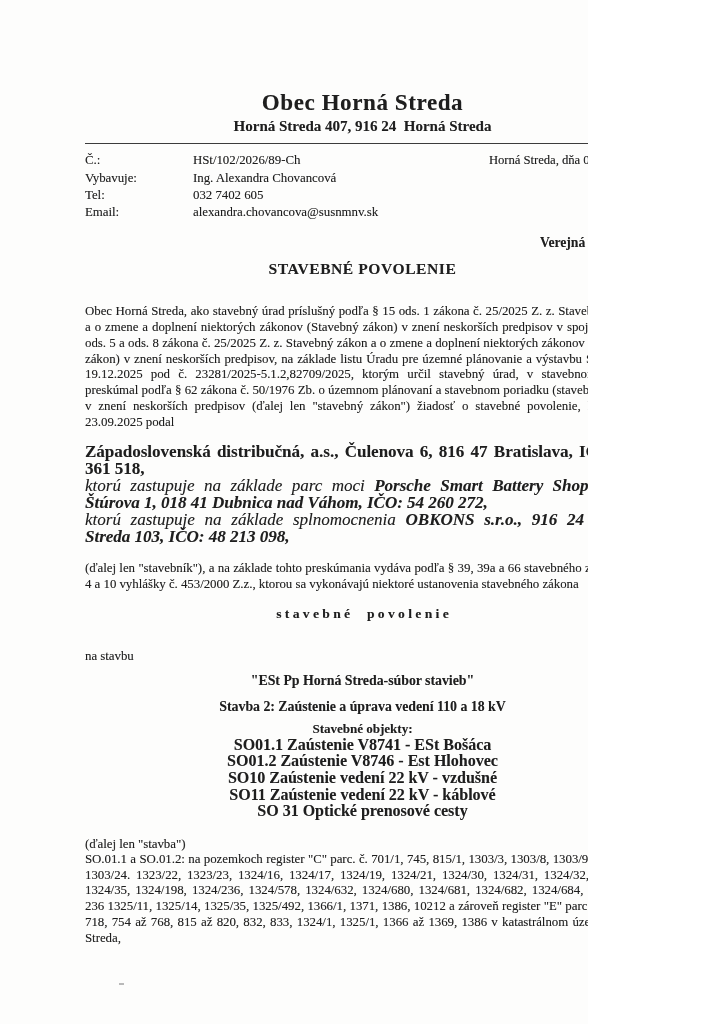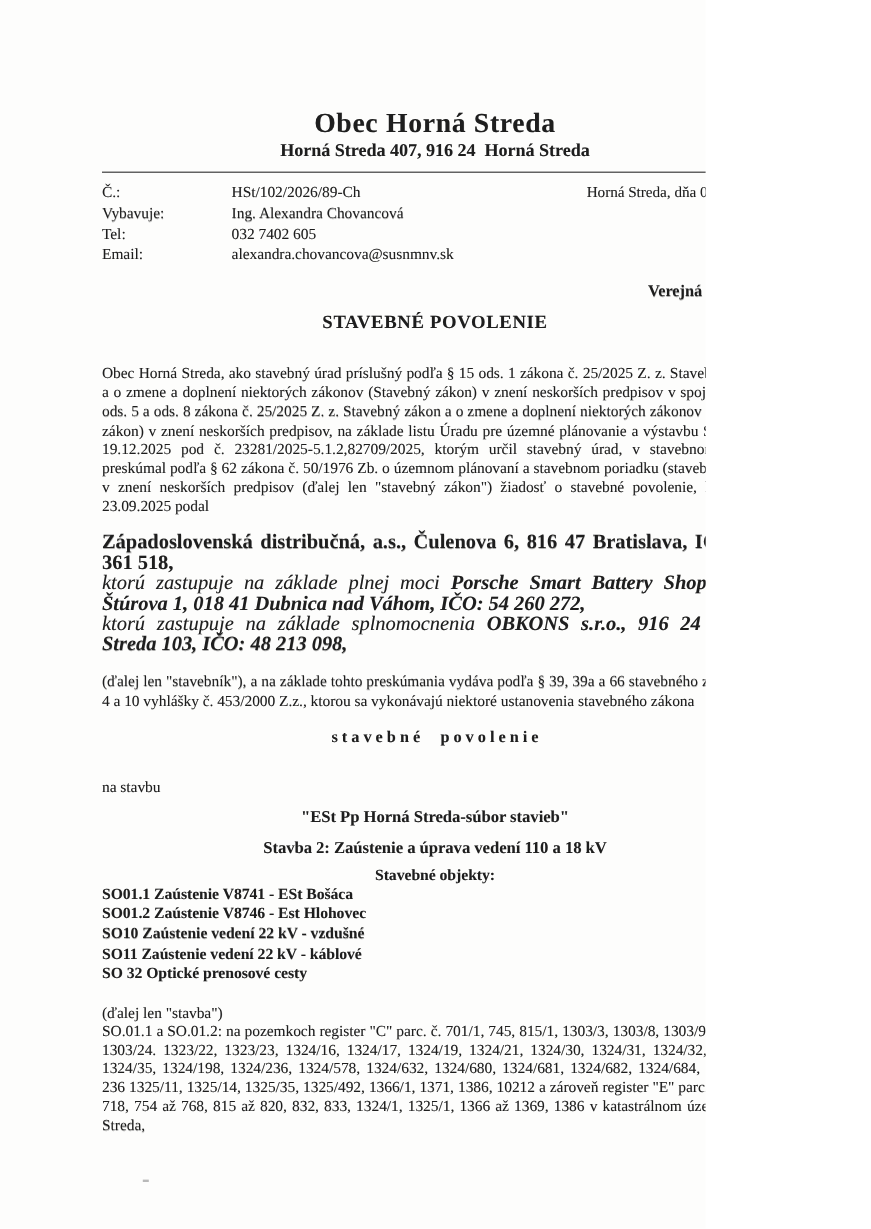--- a/index.html
+++ b/index.html
@@ -116,21 +116,22 @@
   .objects-heading {
     margin-top: 6px;
     text-align: center;
     font-size: 13px;
     font-weight: bold;
   }
   .objects-list {
     margin: 0;
     padding: 0;
     list-style: none;
-    font-size: 13px;
+    text-align: center;
+    font-size: 16px;
     font-weight: bold;
     line-height: 16.6px;
   }
   .stavba-note {
     margin-top: 17px;
     font-size: 12.8px;
   }
   .parcels { margin-top: 0; }
   .artifact {
     position: absolute;
@@ -169,21 +170,21 @@
     <div class="notice-type">Verejná vyhláška</div>
     <div class="doc-title">STAVEBNÉ POVOLENIE</div>
 
     <p class="para intro">Obec Horná Streda, ako stavebný úrad príslušný podľa § 15 ods. 1 zákona č. 25/2025 Z. z. Stavebný zákon a o zmene a doplnení niektorých zákonov (Stavebný zákon) v znení neskorších predpisov v spojení s § 84 ods. 5 a ods. 8 zákona č. 25/2025 Z. z. Stavebný zákon a o zmene a doplnení niektorých zákonov (Stavebný zákon) v znení neskorších predpisov, na základe listu Úradu pre územné plánovanie a výstavbu SR zo dňa 19.12.2025 pod č. 23281/2025-5.1.2,82709/2025, ktorým určil stavebný úrad, v stavebnom konaní preskúmal podľa § 62 zákona č. 50/1976 Zb. o územnom plánovaní a stavebnom poriadku (stavebný zákon) v znení neskorších predpisov (ďalej len "stavebný zákon") žiadosť o stavebné povolenie, ktorú dňa 23.09.2025 podal</p>
 
     <div class="applicant">
       <div>
         <span class="b">Západoslovenská distribučná, a.s., Čulenova 6, 816 47  Bratislava, IČO: 36 361 518,</span>
       </div>
       <div>
-        <span class="i">ktorú zastupuje na základe plnej moci </span><span class="bi">Porsche Smart Battery Shop, s.r.o., Štúrova 1, 018 41 Dubnica nad Váhom, IČO: 54 260 272,</span>
+        <span class="i">ktorú zastupuje na základe parc moci </span><span class="bi">Porsche Smart Battery Shop, s.r.o., Štúrova 1, 018 41 Dubnica nad Váhom, IČO: 54 260 272,</span>
       </div>
       <div>
         <span class="i">ktorú zastupuje na základe splnomocnenia </span><span class="bi">OBKONS s.r.o., 916 24  Horná Streda 103, IČO: 48 213 098,</span>
       </div>
     </div>
 
     <p class="para decision">(ďalej len "stavebník"), a na základe tohto preskúmania vydáva podľa § 39, 39a a 66 stavebného zákona a § 4 a 10 vyhlášky č. 453/2000 Z.z., ktorou sa vykonávajú niektoré ustanovenia stavebného zákona</p>
 
     <div class="spaced-heading">s t a v e b n é     p o v o l e n i e</div>
 
@@ -191,20 +192,20 @@
 
     <div class="project-title">"ESt Pp Horná Streda-súbor stavieb"</div>
     <div class="project-subtitle">Stavba 2: Zaústenie a úprava vedení 110 a 18 kV</div>
 
     <div class="objects-heading">Stavebné objekty:</div>
     <ul class="objects-list">
       <li>SO01.1 Zaústenie V8741 - ESt Bošáca</li>
       <li>SO01.2 Zaústenie V8746 - Est Hlohovec</li>
       <li>SO10 Zaústenie vedení 22 kV - vzdušné</li>
       <li>SO11 Zaústenie vedení 22 kV - káblové</li>
-      <li>SO 32 Optické prenosové cesty</li>
+      <li>SO 31 Optické prenosové cesty</li>
     </ul>
 
     <div class="stavba-note">(ďalej len "stavba")</div>
     <p class="para parcels">SO.01.1 a SO.01.2: na pozemkoch register "C" parc. č. 701/1, 745, 815/1, 1303/3, 1303/8, 1303/9, 1303/15, 1303/24. 1323/22, 1323/23, 1324/16, 1324/17, 1324/19, 1324/21, 1324/30, 1324/31, 1324/32, 1324/33, 1324/35, 1324/198, 1324/236, 1324/578, 1324/632, 1324/680, 1324/681, 1324/682, 1324/684, 1324/685, 236 1325/11, 1325/14, 1325/35, 1325/492, 1366/1, 1371, 1386, 10212 a zároveň register "E" parc. č. 701 až 718, 754 až 768, 815 až 820, 832, 833, 1324/1, 1325/1, 1366 až 1369, 1386 v katastrálnom území Horná Streda,</p>
 
   </div>
 </div>
 
 </body></html>

